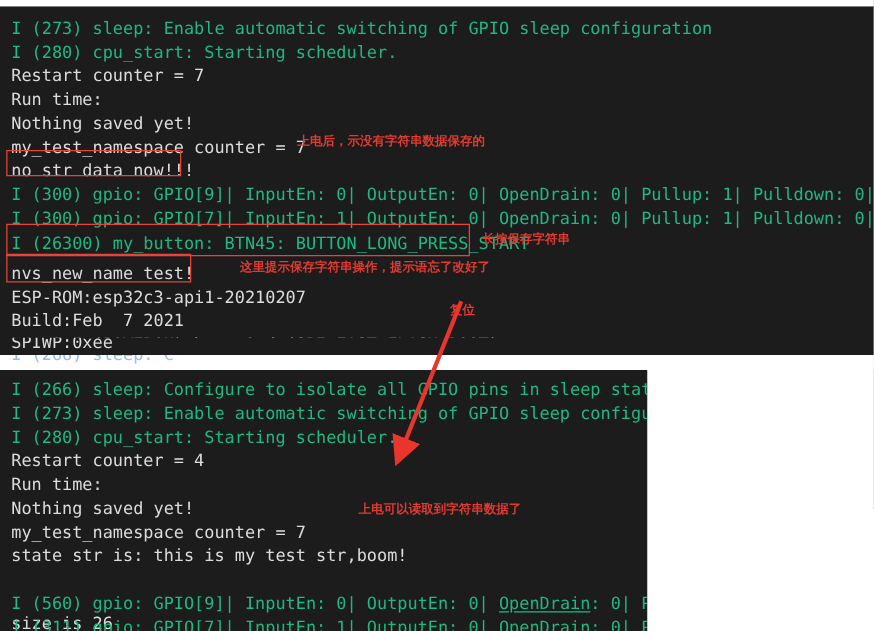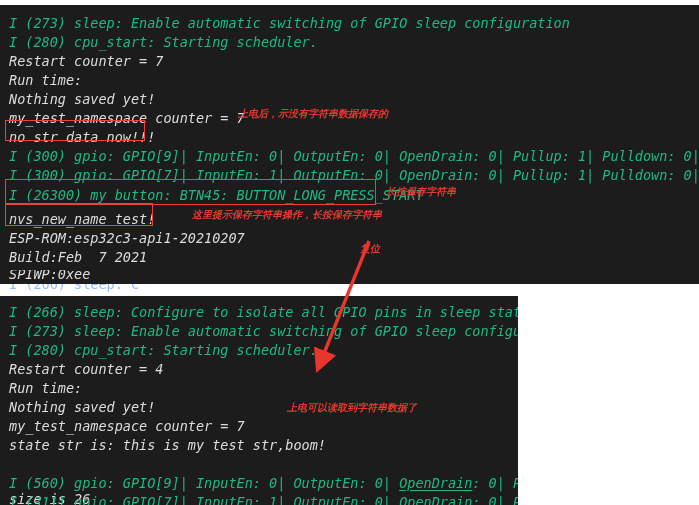--- a/index.html
+++ b/index.html
@@ -10,21 +10,20 @@
     overflow:hidden;
     position:relative;
   }
   .screen{position:absolute;left:0;top:0;width:699px;height:505px;}
 
   
   .panel{
     position:absolute;
     background:#1c1c1c;
     overflow:hidden;
-    font-style:italic;
   }
   #panel-top{left:0;top:5px;width:699px;height:279px;}
   #panel-bottom{left:0;top:296px;width:518px;height:209px;}
 
   .line{
     position:absolute;
     left:9px;
     height:19px;
     line-height:19px;
     font-size:13.5px;
@@ -107,21 +106,21 @@
     <div class="line plain" style="top:224px;">ESP-ROM:esp32c3-api1-20210207</div>
     <div class="line plain" style="top:243px;">Build:Feb  7 2021</div>
     <div class="line plain" style="top:262px;">rst:0x1 (POWERON),boot:0xd (SPI_FAST_FLASH_BOOT)</div>
 
     <div class="redbox" style="left:5px;top:115px;width:140px;height:21px;"></div>
     <div class="redbox" style="left:5px;top:174px;width:371px;height:26px;"></div>
     <div class="redbox" style="left:5px;top:198px;width:148px;height:23px;"></div>
 
     <div class="cn" style="left:238px;top:100px;">上电后，示没有字符串数据保存的</div>
     <div class="cn" style="left:386px;top:178px;">长按保存字符串</div>
-    <div class="cn" style="left:192px;top:201px;">这里提示保存字符串操作，长按保存字符串</div>
+    <div class="cn" style="left:192px;top:201px;">这里提示保存字符串操作，提示语忘了改好了</div>
     <div class="cn" style="left:360px;top:235px;">复位</div>
   </div>
 
   <div id="clip-row">
     <div class="panel" style="left:0;top:0;width:699px;height:14px;">
       <div class="line plain" style="top:-5px;">SPIWP:0xee</div>
     </div>
   </div>
 
   <div class="gap" id="gap-top"></div>

